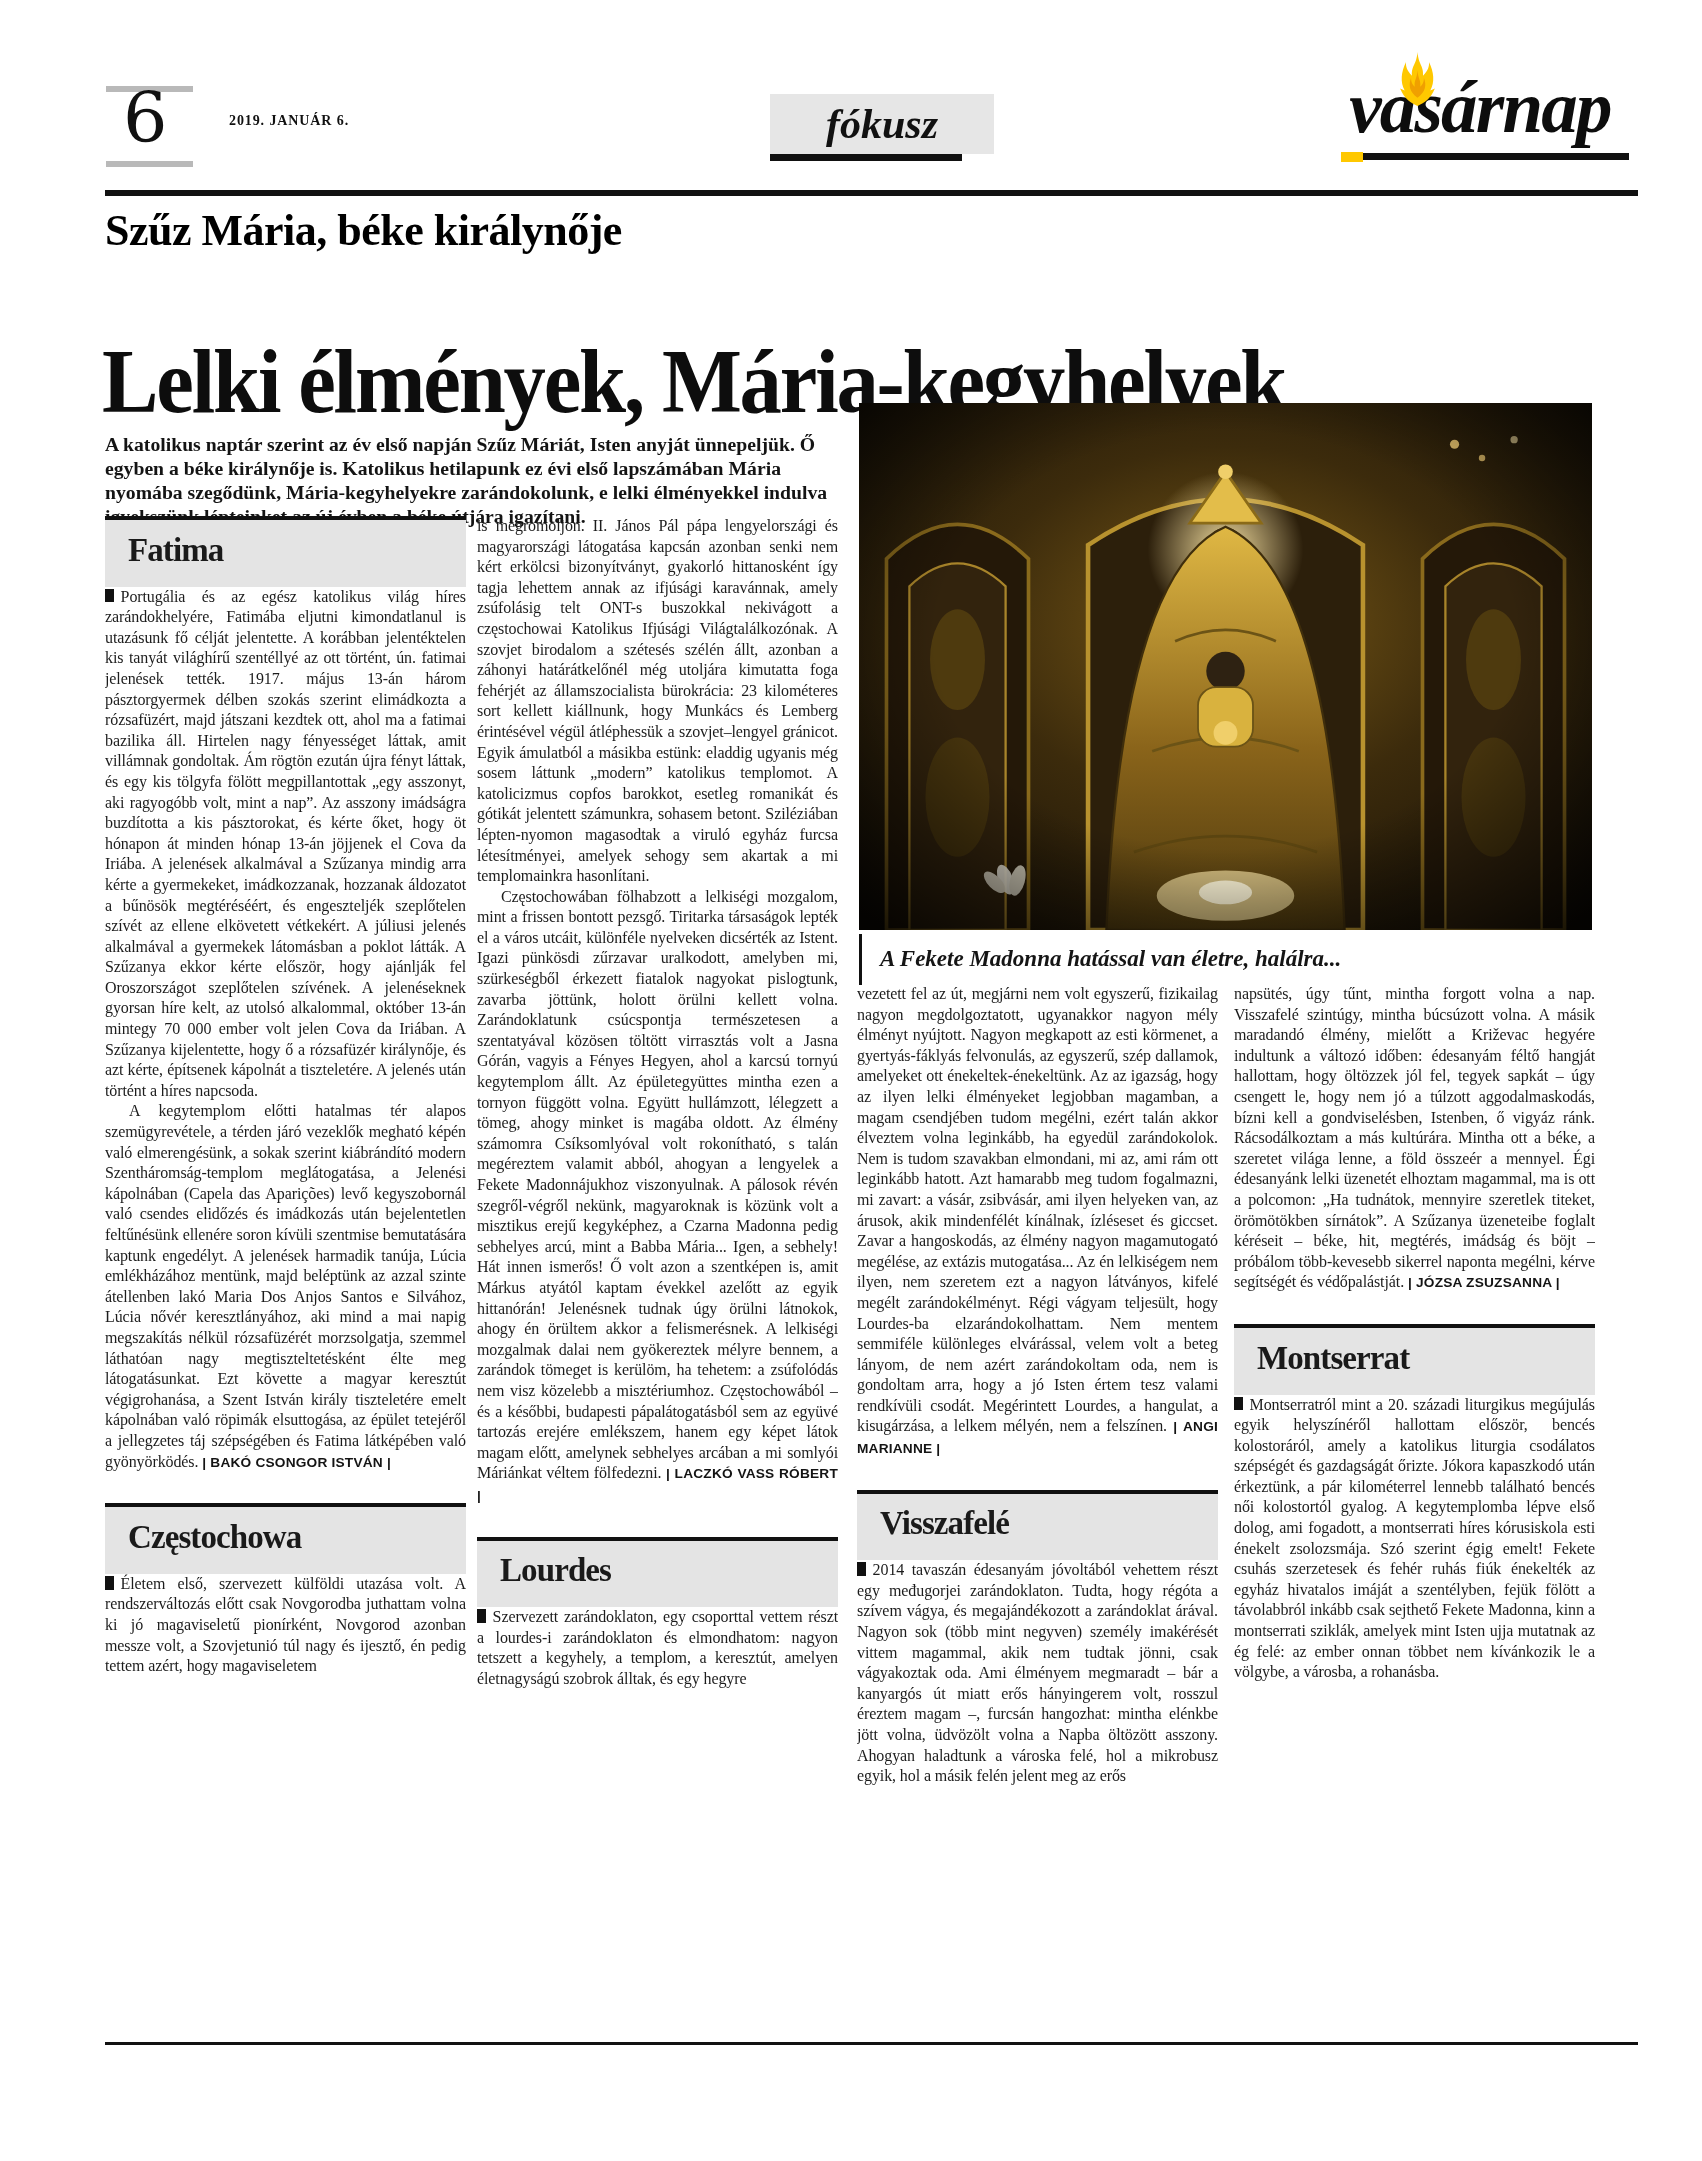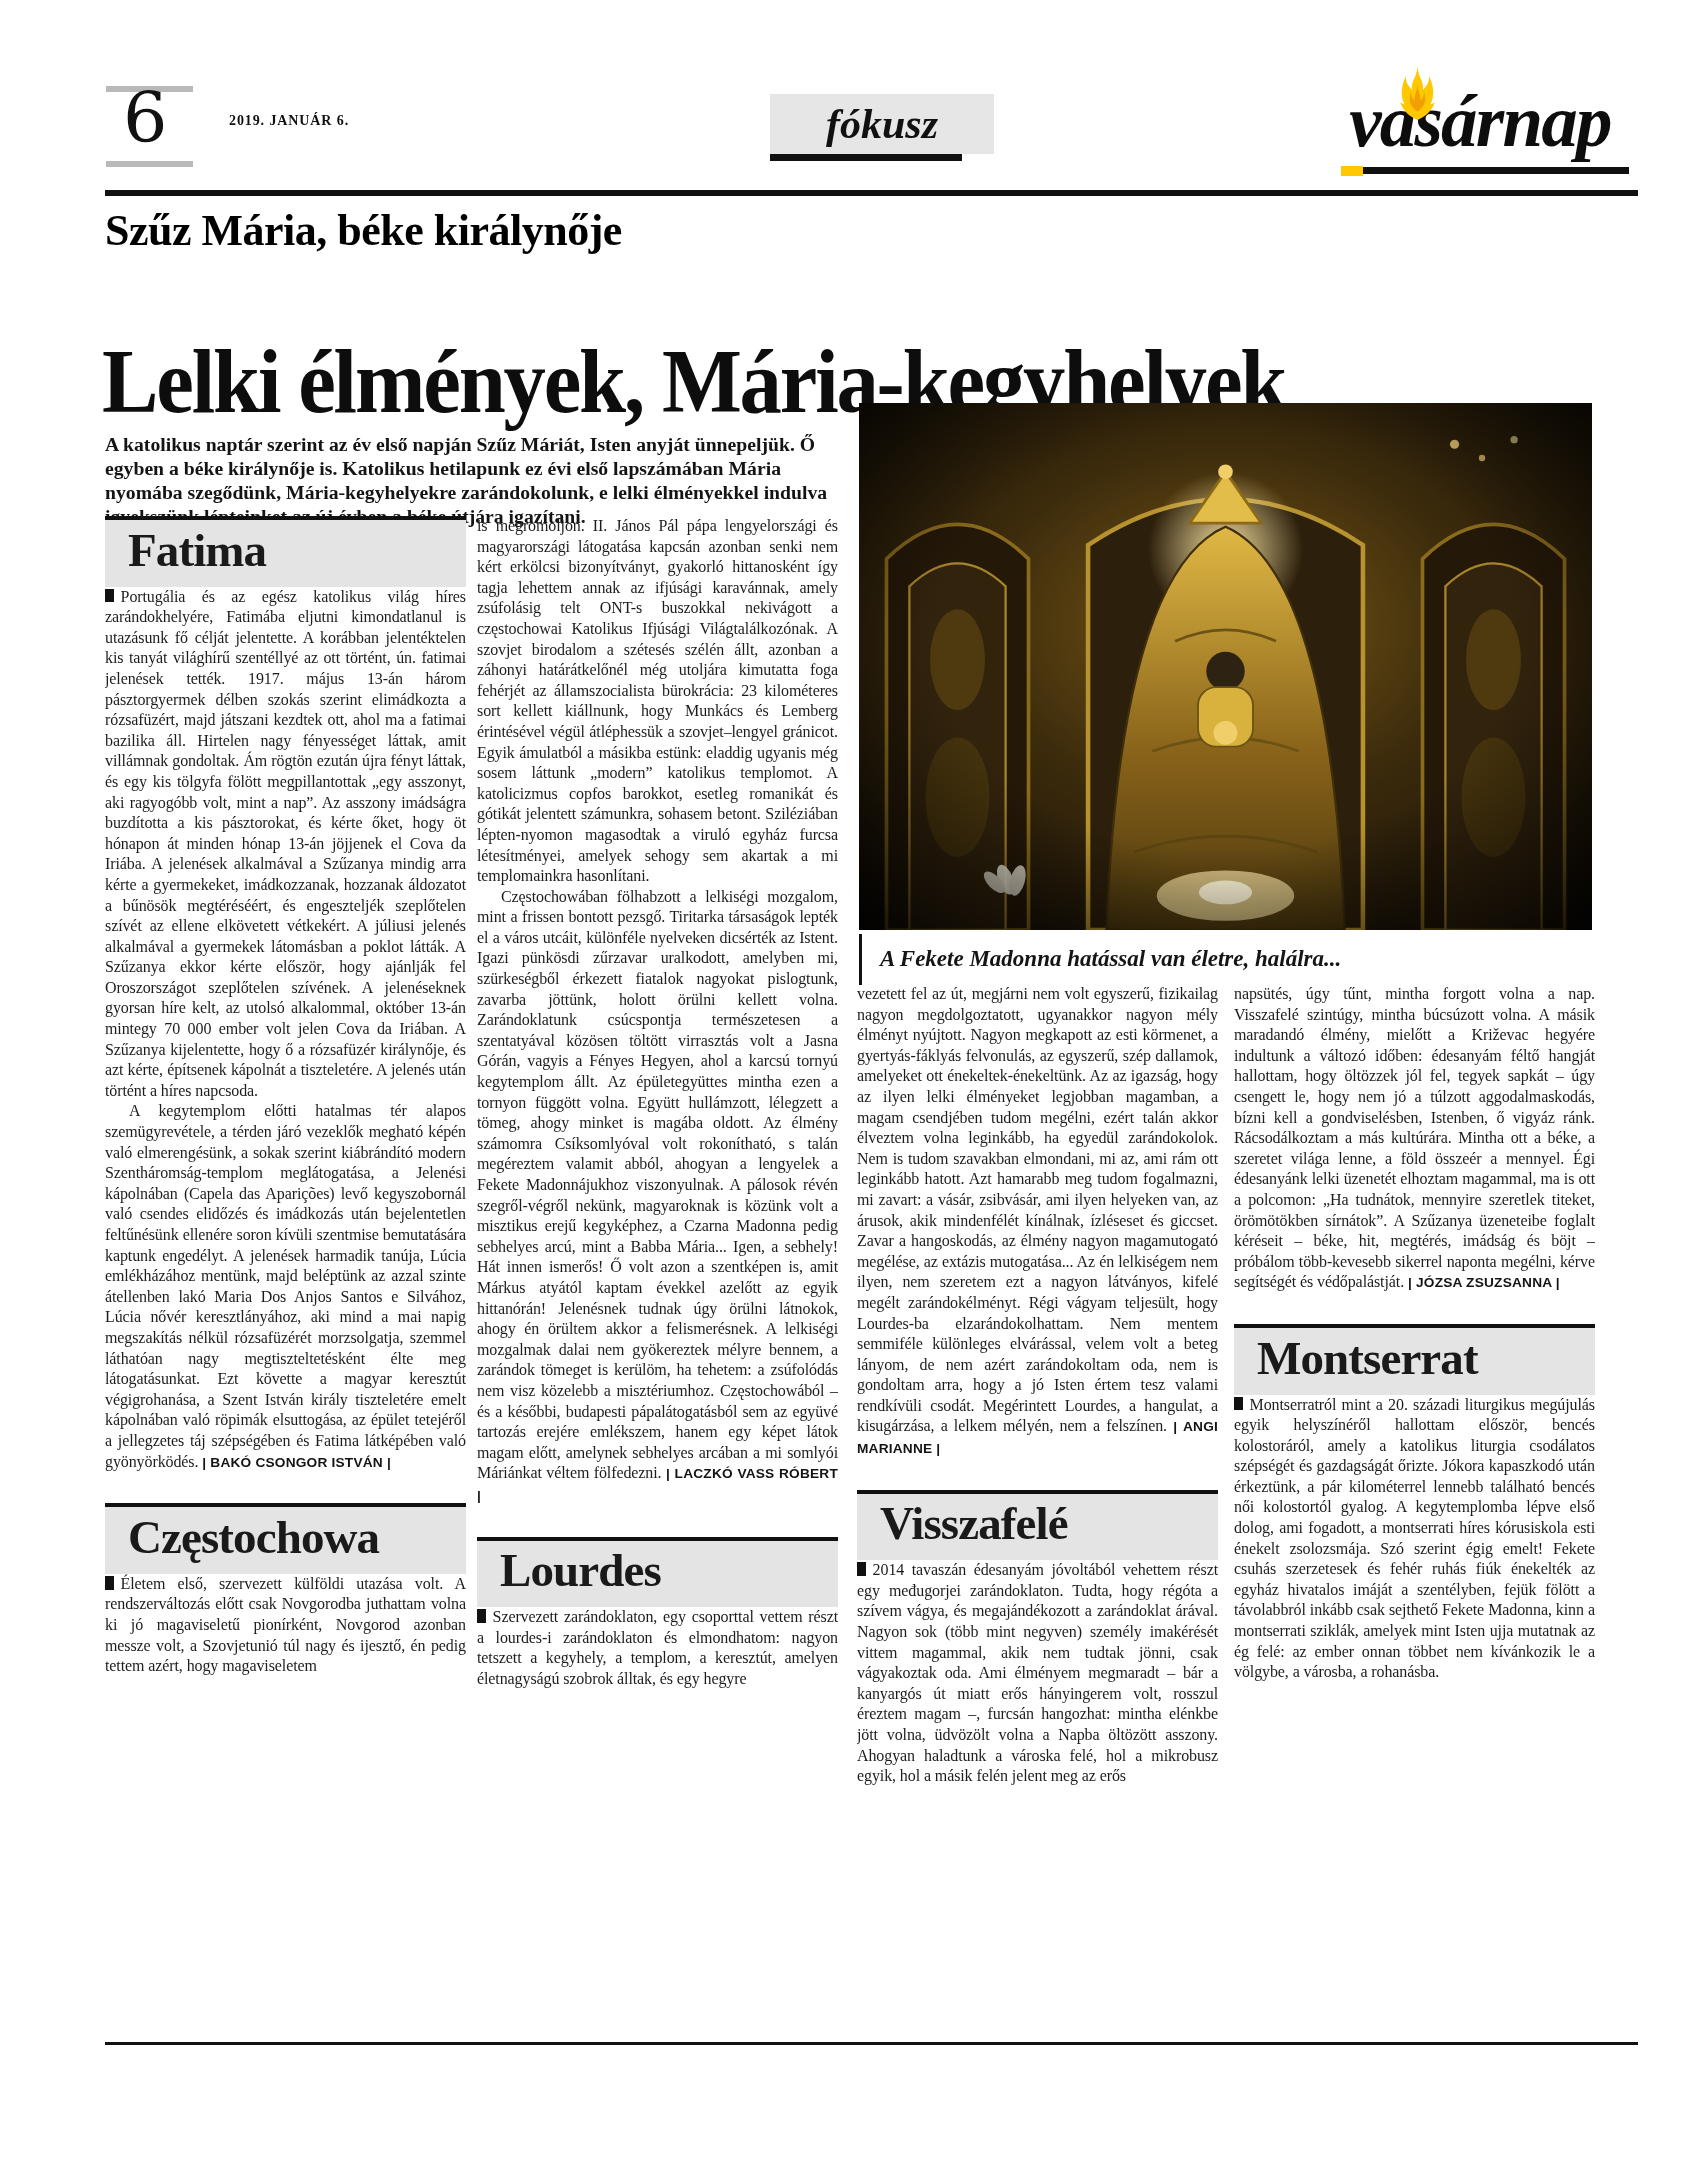--- a/index.html
+++ b/index.html
@@ -10,21 +10,21 @@
   .folio-bar{position:absolute;left:106px;width:87px;height:6.4px;background:#b9b9b9;}
   .folio-bar.top{top:86px;} .folio-bar.bottom{top:161px;}
   .page-number{position:absolute;left:123px;top:77px;font-size:70px;line-height:82px;
                font-family:"DejaVu Serif", serif;font-weight:400;color:#111;}
   .issue-date{position:absolute;left:229px;top:113px;font-size:14px;font-weight:700;
               letter-spacing:0.9px;font-family:"Liberation Serif", serif;color:#111;}
   .fokusz-box{position:absolute;left:770px;top:94px;width:224px;height:60px;background:#e6e6e6;
               display:flex;align-items:center;justify-content:center;}
   .fokusz-box span{font-style:italic;font-weight:700;font-size:42px;font-family:"Liberation Serif", serif;color:#111;}
   .fokusz-bar{position:absolute;left:770px;top:154px;width:192px;height:6.9px;background:#111;}
-  .brand{position:absolute;left:1341px;top:78px;width:302px;height:96px;}
+  .brand{position:absolute;left:1341px;top:64px;width:302px;height:96px;}
   .brand .brand-text{position:absolute;left:8.2px;top:0;font-style:italic;font-weight:700;
         font-size:73px;line-height:87px;font-family:"Liberation Serif", serif;color:#0d0d0d;letter-spacing:-1.8px;}
   .brand-bar{position:absolute;left:8.2px;top:89px;width:280px;height:7.3px;background:#111;}
   .brand-square{position:absolute;left:-8.2px;top:-1.4px;width:22px;height:10px;background:#ffc800;}
   .flame{position:absolute;left:59px;top:-12px;width:35px;height:54px;}
   .header-rule{position:absolute;left:105px;top:190px;width:1533px;height:6px;background:#111;}
 
   
   .kicker{position:absolute;left:105px;top:205px;font-size:44px;font-weight:700;color:#000000;
           font-family:"Liberation Serif", serif;letter-spacing:-0.5px;}
@@ -45,21 +45,21 @@
   
   .col{position:absolute;width:361px;overflow:hidden;}
   .col1{left:105px; top:516px;height:1524px;}
   .col2{left:477px;top:516px;height:1524px;}
   .col3{left:857px;top:984px;height:1056px;}
   .col4{left:1234px;top:984px;height:1056px;}
 
   .section-head{border-top:4.6px solid #111;background:#e4e4e4;padding:4.6px 9.2px 11px 23px;margin:0;}
   .section-head + *{margin-top:28px;}
   .mt{margin-top:30px;}
-  .section-head h2{margin:0;font-size:47px;line-height:51px;font-weight:700;color:#1a1a1a;
+  .section-head h2{margin:0;font-size:33px;line-height:51px;font-weight:700;color:#1a1a1a;
                    font-family:"Liberation Serif", serif;letter-spacing:-0.9px;}
 
   p.body-text{margin:0;font-size:16px;line-height:20.6px;text-align:justify;letter-spacing:-0.1px;
               color:#1c1c1c;}
   p.body-text.indent{text-indent:24px;}
   .pmark{display:inline-block;width:9.2px;height:13.7px;background:#111;margin-right:6.4px;
          vertical-align:-0.9px;}
   .byline{font-family:"Liberation Sans", sans-serif;font-weight:700;font-size:13.7px;
           letter-spacing:0.2px;color:#141414;}
 

